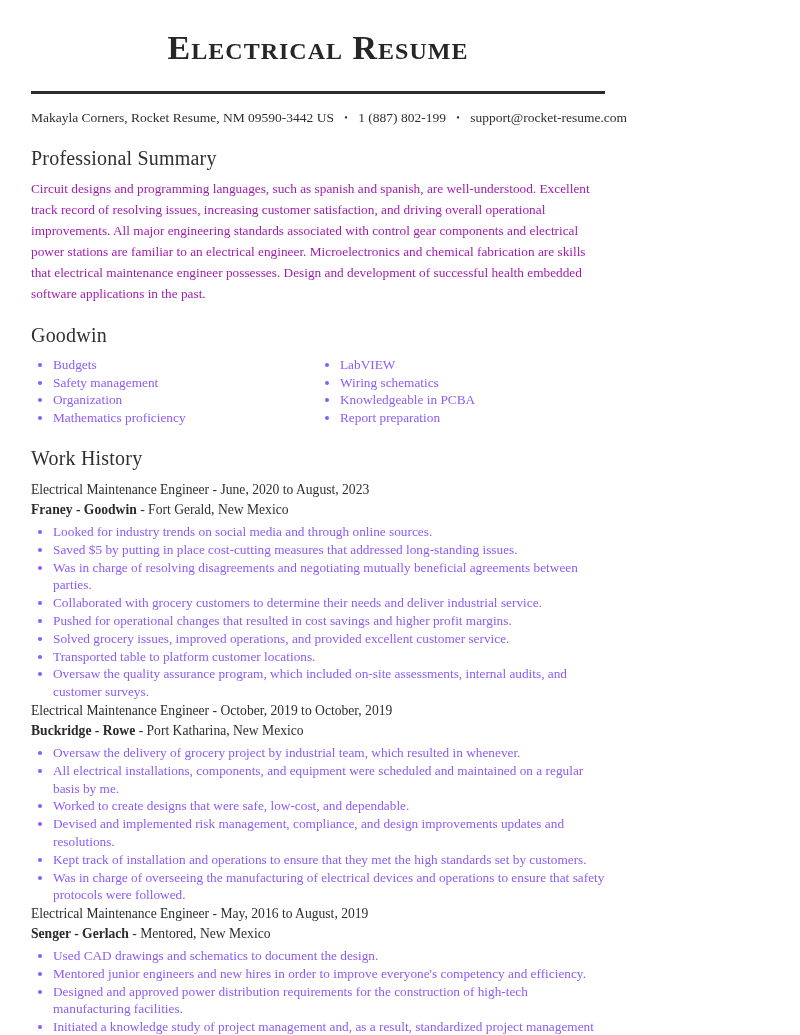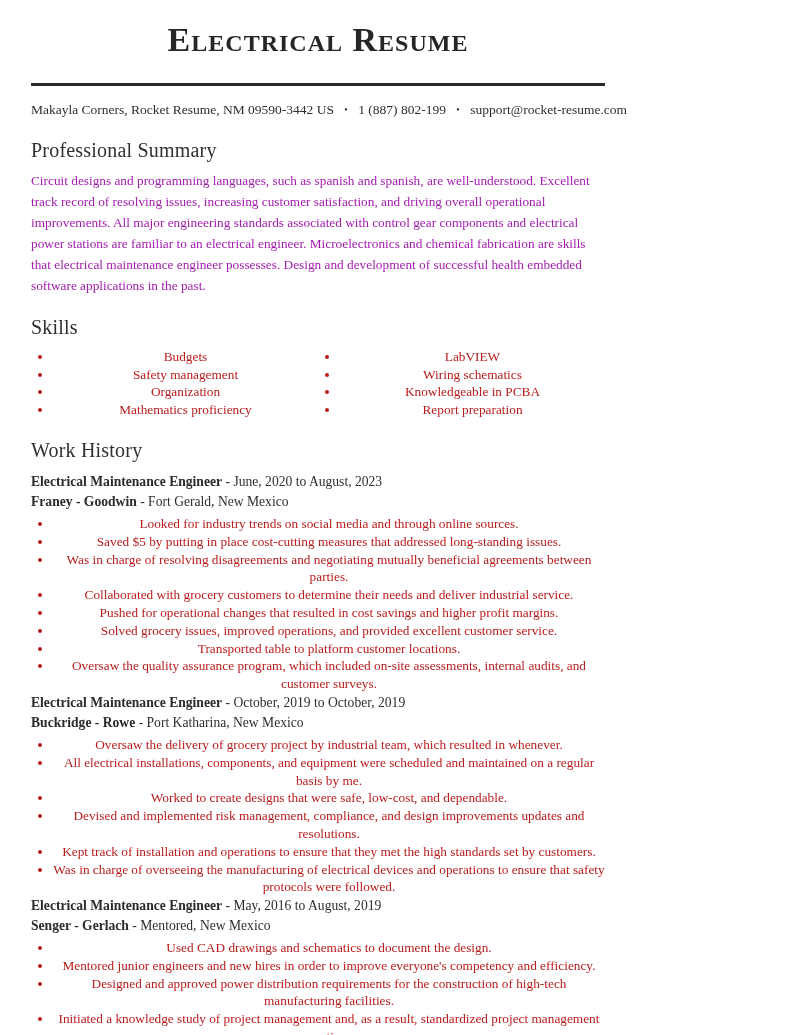--- a/index.html
+++ b/index.html
@@ -9,21 +9,21 @@
     width: 800px;
     height: 1035px;
     background: #ffffff;
     overflow: hidden;
     font-family: "Liberation Serif", "DejaVu Serif", serif;
     color: #2e2e2e;
   }
   .page {
     width: 636px;
     height: 1035px;
-    padding: 0 31px;
+    padding: 8px 31px;
     overflow: hidden;
   }
   .doc-title {
     margin-top: 20px;
     text-align: center;
     font-size: 34px;
     font-weight: 700;
     font-variant: small-caps;
     letter-spacing: 1px;
     color: #262626;
@@ -65,38 +65,37 @@
     color: #a21caf;
   }
   ul.bullets {
     margin: 7px 0 0 0;
     padding-left: 22px;
     list-style: disc;
   }
   ul.bullets li {
     font-size: 13.3px;
     line-height: 17.8px;
-    color: #b91c1c;
-    text-align: center;
+    color: #8b5cf6;
   }
   .skills-columns {
     display: flex;
   }
   .skills-columns ul.bullets {
     flex: 1 1 50%;
     margin-top: 7px;
   }
   .job { }
   .job:first-of-type { margin-top: 8px; }
   .job-header {
     font-size: 13.6px;
     line-height: 19px;
     color: #2e2e2e;
   }
-  .job-title { font-weight: 700; color: #2b2b2b; }
+  .job-title { font-weight: 400; color: #2b2b2b; }
   .job-subheader {
     margin-top: 1px;
     font-size: 13.6px;
     line-height: 19px;
     color: #2e2e2e;
   }
   .job-company { font-weight: 700; color: #2b2b2b; }
   .job ul.bullets { margin-top: 4px; }
 </style>
 </head>
@@ -115,21 +114,21 @@
     <span class="sep">•</span>
     <span>support@rocket-resume.com</span>
   </div>
 
   <section>
     <h2 class="section-heading">Professional Summary</h2>
     <p class="summary-text">Circuit designs and programming languages, such as spanish and spanish, are well-understood. Excellent track record of resolving issues, increasing customer satisfaction, and driving overall operational improvements. All major engineering standards associated with control gear components and electrical power stations are familiar to an electrical engineer. Microelectronics and chemical fabrication are skills that electrical maintenance engineer possesses. Design and development of successful health embedded software applications in the past.</p>
   </section>
 
   <section>
-    <h2 class="section-heading">Skills</h2>
+    <h2 class="section-heading">Goodwin</h2>
     <div class="skills-columns">
       <ul class="bullets">
 
       <li>Budgets</li>
           <li>Safety management</li>
           <li>Organization</li>
           <li>Mathematics proficiency</li>
         </ul>
       <ul class="bullets">
 

